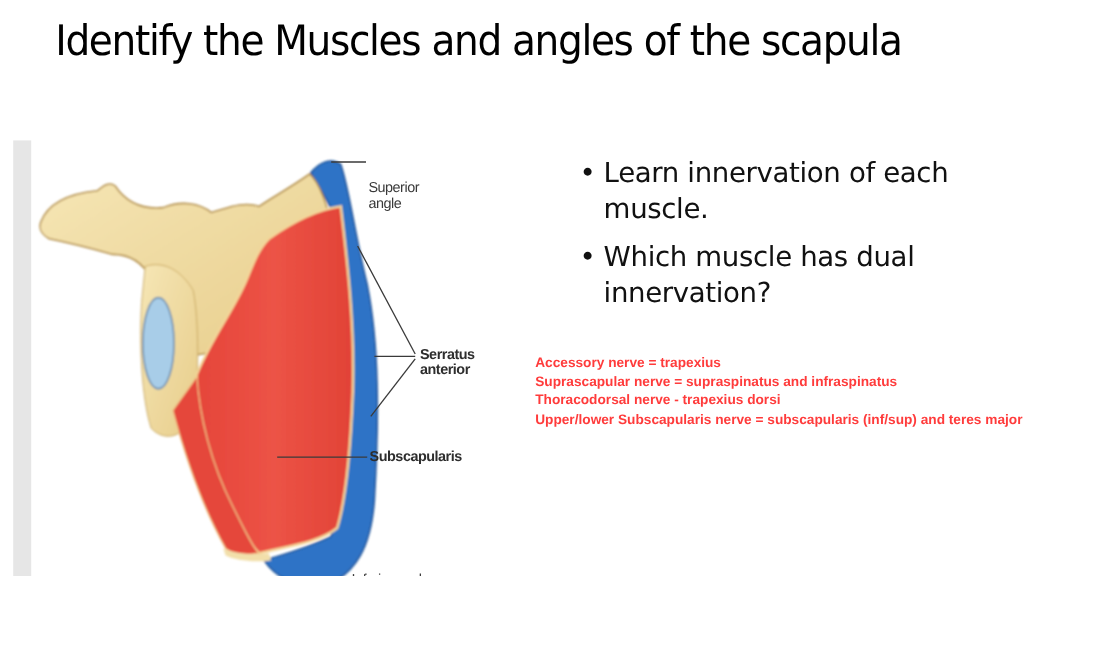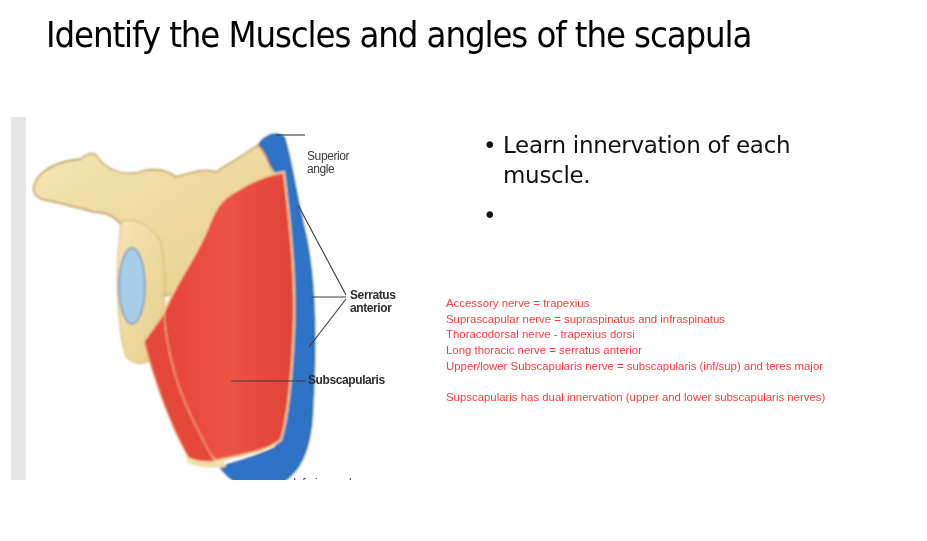--- a/index.html
+++ b/index.html
@@ -83,21 +83,21 @@
     .notes {
       position: absolute;
       left: 446px;
       top: 296px;
       width: 470px;
       font-family: "Liberation Sans", sans-serif;
       font-size: 11.4px;
       line-height: 15.7px;
       color: #ff3b3b;
     }
-    .notes .line { white-space: nowrap; }
+    .notes .line { white-space: nowrap; font-weight: bold; }
     .notes .spacer { height: 15.7px; }
     .page-num {
       position: absolute;
       left: 880px;
       top: 532px;
       font-family: "Liberation Sans", sans-serif;
       font-size: 12px;
       color: #7a7a7a;
     }
   </style>
@@ -161,27 +161,26 @@
     <span class="fig-label" style="left:267px; top:360px;">Inferior angle</span>
   </div>
 
   <ul class="bullets">
     <li>
       <span class="dot">•</span>
       <span>Learn innervation of each muscle.</span>
     </li>
     <li>
       <span class="dot">•</span>
+      <span>Which muscle has dual innervation?</span>
     </li>
   </ul>
 
   <div class="notes">
     <div class="line">Accessory nerve = trapexius</div>
     <div class="line">Suprascapular nerve  = supraspinatus and infraspinatus</div>
     <div class="line">Thoracodorsal nerve - trapexius dorsi</div>
-    <div class="line">Long thoracic nerve = serratus anterior</div>
     <div class="line">Upper/lower Subscapularis nerve = subscapularis (inf/sup) and teres major</div>
     <div class="spacer"></div>
-    <div class="line">Supscapularis has dual innervation (upper and lower subscapularis nerves)</div>
   </div>
 
   <div class="page-num">52</div>
 </div>
 
 </body></html>

